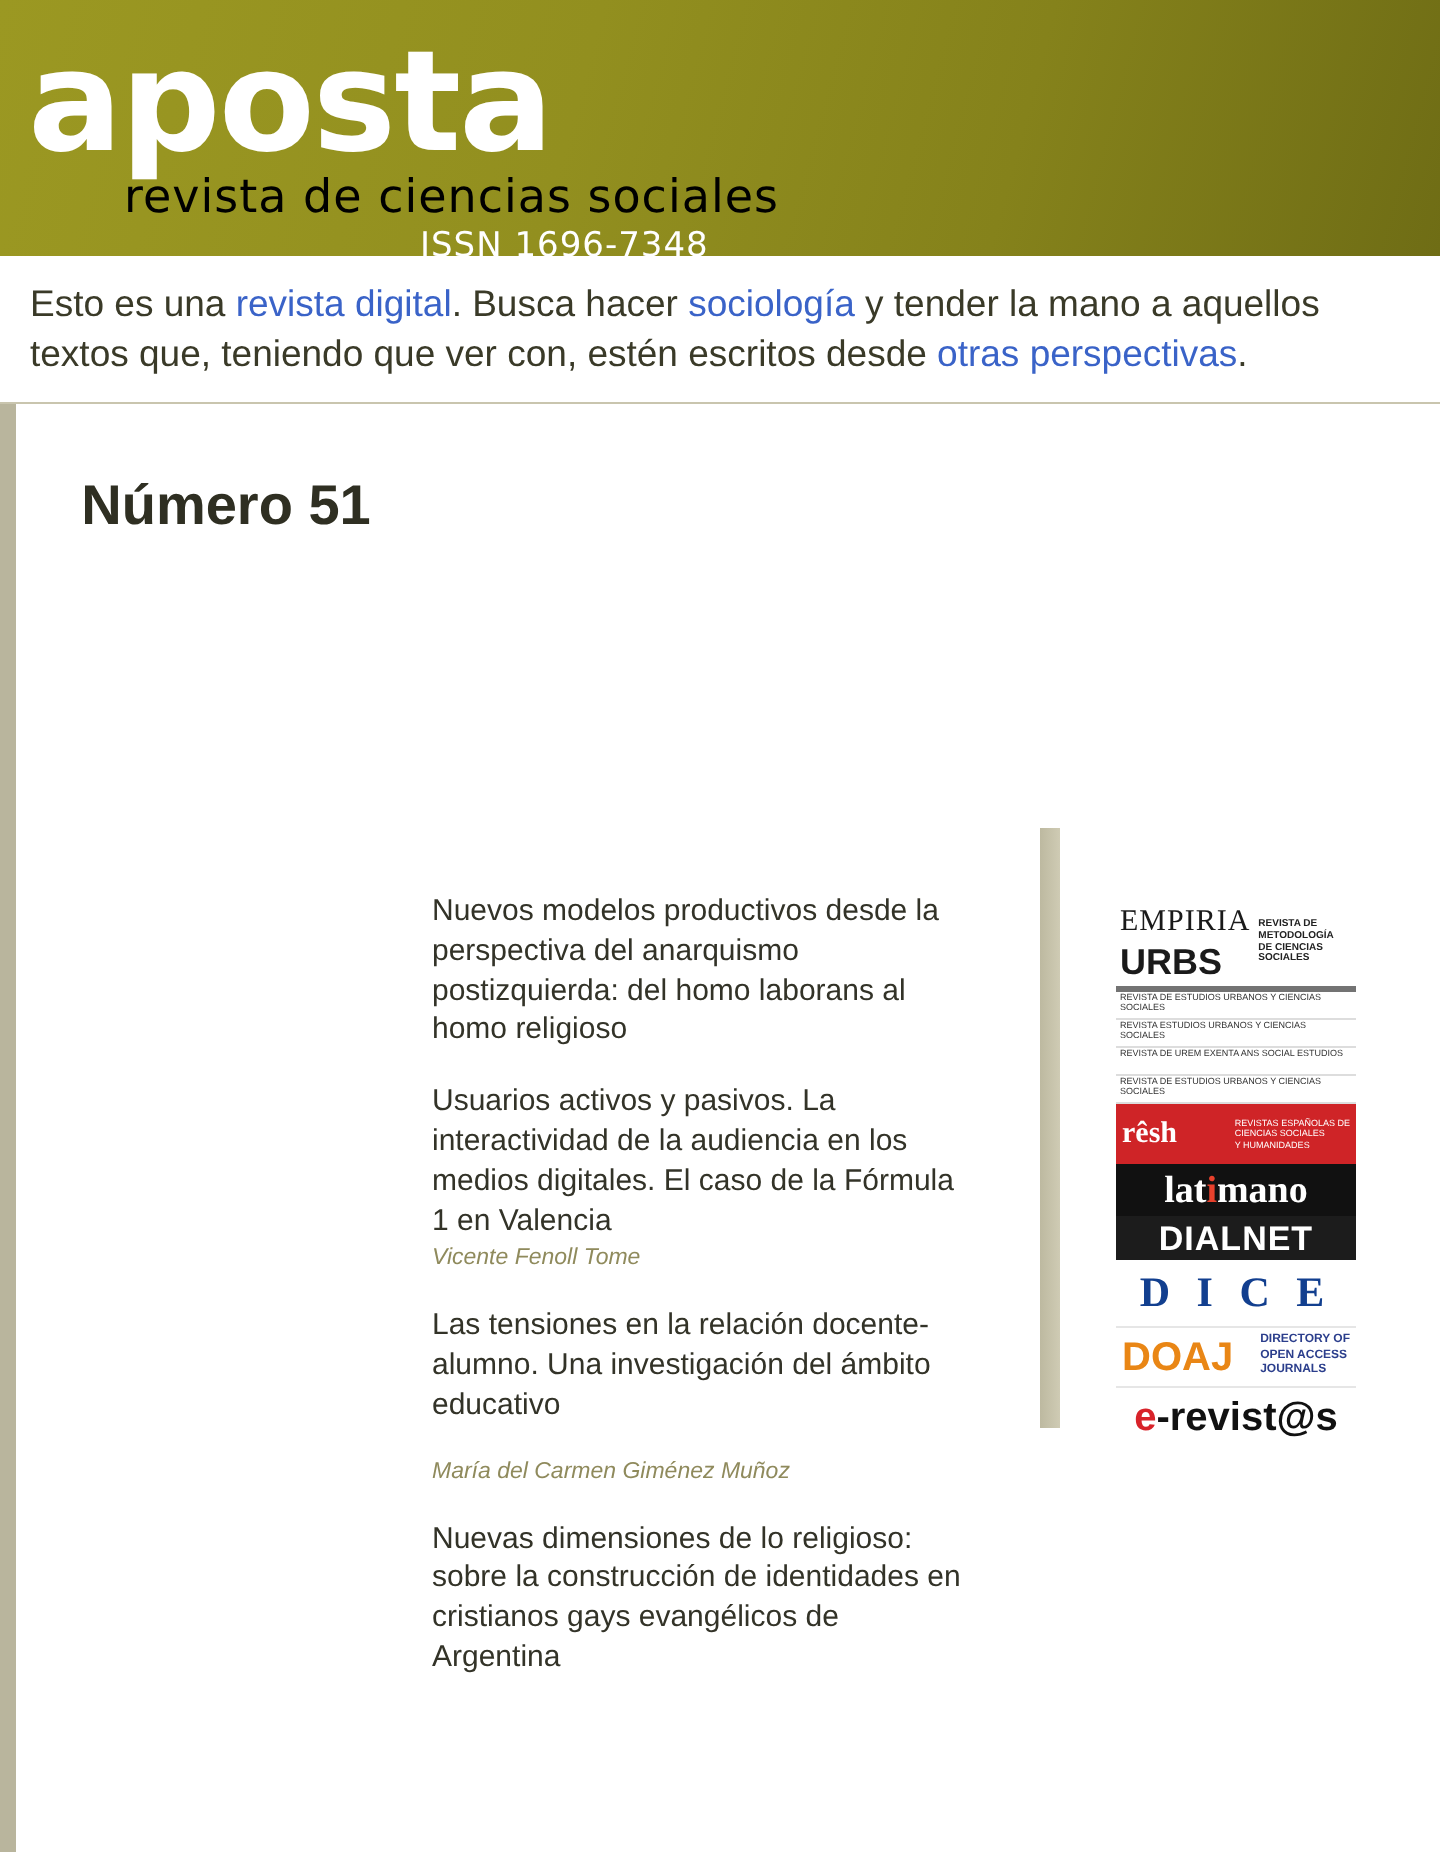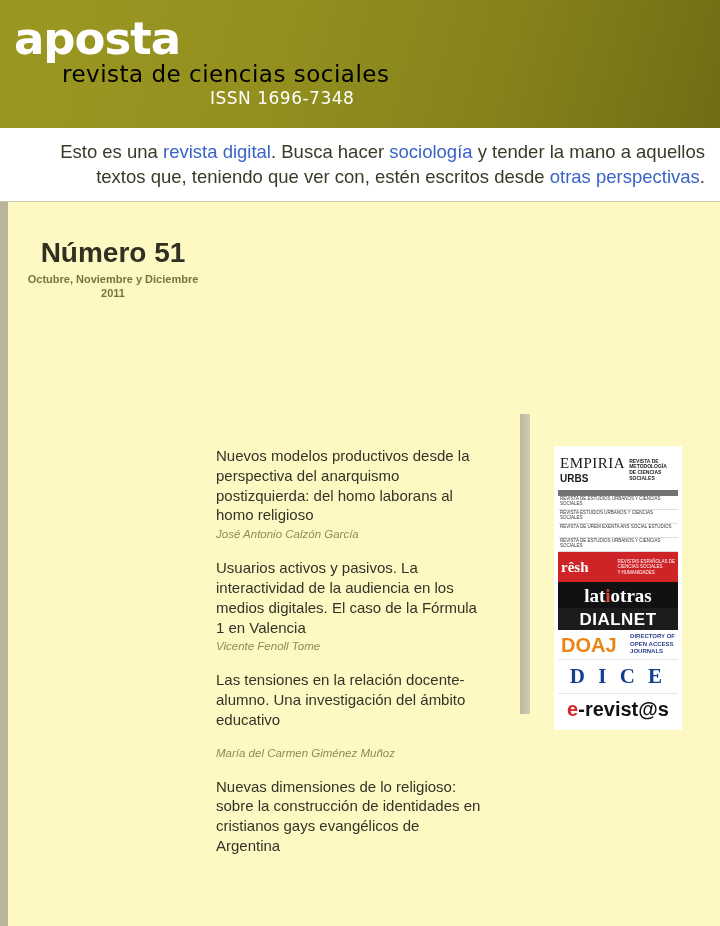--- a/index.html
+++ b/index.html
@@ -26,21 +26,21 @@
     position: absolute;
     inset: 0;
     background: linear-gradient(105deg, #9b9822 0%, #928f1f 40%, #85821b 70%, #6f6d15 100%);
   }
   .masthead .inner {
     position: relative;
     padding: 16px 0 0 14px;
   }
   .logo-title {
     font-family: "DejaVu Sans", sans-serif;
-    font-size: 45px;
+    font-size: 70px;
     font-weight: bold;
     color: #ffffff;
     letter-spacing: -1px;
     line-height: 1;
     margin: 0;
   }
   .logo-sub {
     font-family: "DejaVu Sans", sans-serif;
     font-size: 23px;
     color: #000000;
@@ -65,34 +65,34 @@
     box-sizing: border-box;
     display: flex;
     align-items: center;
     justify-content: center;
     border-bottom: 1px solid #c9c5ae;
   }
   .tagline {
     font-family: "Liberation Sans", sans-serif;
     font-size: 18.5px;
     color: #3a3a28;
-    text-align: right;
+    text-align: left;
     line-height: 1.35;
     width: 690px;
   }
   .tagline .hl {
     color: #3a63c8;
   }
 
   
   .content {
     position: relative;
     width: 720px;
     height: 724px;
-    background: #fef9c3;
+    background: #ffffff;
   }
   .content .left-rail {
     position: absolute;
     left: 0;
     top: 0;
     width: 8px;
     height: 724px;
     background: #b9b59d;
   }
 
@@ -170,33 +170,33 @@
   .badge {
     width: 120px;
     box-sizing: border-box;
     display: flex;
     align-items: center;
     overflow: hidden;
   }
   .badge-empiria {
     height: 46px;
     background: #ffffff;
-    border-bottom: 6px solid #737373;
+    border-bottom: 3px solid #737373;
   }
   .badge-empiria .bw {
     font-family: "Liberation Serif", serif;
     font-size: 15px;
     color: #1a1a1a;
     letter-spacing: 0.5px;
     line-height: 1;
     padding-left: 2px;
   }
   .badge-empiria .bw2 {
     font-family: "Liberation Sans", sans-serif;
-    font-size: 10px;
+    font-size: 18px;
     font-weight: bold;
     color: #1a1a1a;
     line-height: 1;
     padding-left: 2px;
     margin-top: 3px;
   }
   .badge-empiria .side {
     font-family: "Liberation Sans", sans-serif;
     font-size: 5px;
     font-weight: bold;
@@ -333,30 +333,28 @@
   <div class="tagline">
     <span>Esto es una </span><a class="hl" href="#" style="text-decoration:none;color:#3a63c8;">revista digital</a><span>. Busca hacer </span><a class="hl" href="#" style="text-decoration:none;color:#3a63c8;">sociología</a><span> y tender la mano a aquellos textos que, teniendo que ver con, estén escritos desde </span><a class="hl" href="#" style="text-decoration:none;color:#3a63c8;">otras perspectivas</a><span>.</span>
   </div>
 </div>
 
 <div class="content">
   <div class="left-rail"></div>
 
   <div class="issue-block">
     <div class="issue-number">Número 51</div>
-    <div class="issue-date">Octubre, Noviembre y Diciembre 2011</div>
   </div>
 
   <div class="divider"></div>
 
   <div class="toc">
 
     <div class="toc-item">
       <p class="toc-title">Nuevos modelos productivos desde la perspectiva del anarquismo postizquierda: del homo laborans al homo religioso</p>
-      <p class="toc-author">José Antonio Calzón García</p>
     </div>
 
     <div class="toc-item">
       <p class="toc-title">Usuarios activos y pasivos. La interactividad de la audiencia en los medios digitales. El caso de la Fórmula 1 en Valencia</p>
       <p class="toc-author">Vicente Fenoll Tome</p>
     </div>
 
     <div class="toc-item">
       <p class="toc-title">Las tensiones en la relación docente-alumno. Una investigación del ámbito educativo</p>
     </div>
@@ -395,38 +393,38 @@
     <div class="badge badge-resh">
       <div class="big">rêsh</div>
       <div class="small">
         <div>REVISTAS ESPAÑOLAS DE</div>
         <div>CIENCIAS SOCIALES</div>
         <div>Y HUMANIDADES</div>
       </div>
     </div>
 
     <div class="badge badge-latindex">
-      <div class="txt"><span>lat</span><span class="dot">i</span><span>otras</span></div>
+      <div class="txt"><span>lat</span><span class="dot">i</span><span>mano</span></div>
     </div>
 
     <div class="badge badge-dialnet">
       <div class="txt">DIALNET</div>
+    </div>
+
+    <div class="badge badge-dice">
+      <div class="txt">D I C E</div>
     </div>
 
     <div class="badge badge-doaj">
       <div class="big">DOAJ</div>
       <div class="small">
         <div>DIRECTORY OF</div>
         <div>OPEN ACCESS</div>
         <div>JOURNALS</div>
       </div>
     </div>
 
-    <div class="badge badge-dice">
-      <div class="txt">D I C E</div>
-    </div>
-
     <div class="badge badge-erevistas">
       <div class="txt"><span class="e">e</span><span>-revist@s</span></div>
     </div>
 
   </div>
 </div>
 
 </body></html>

